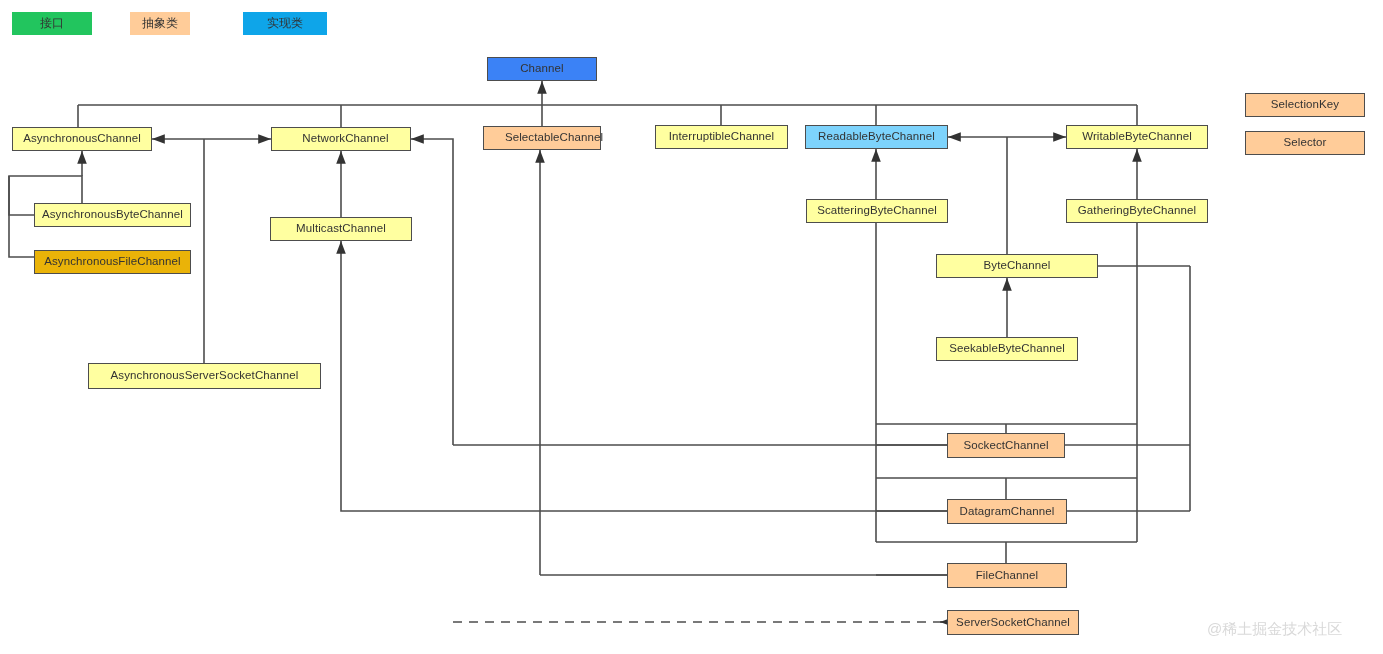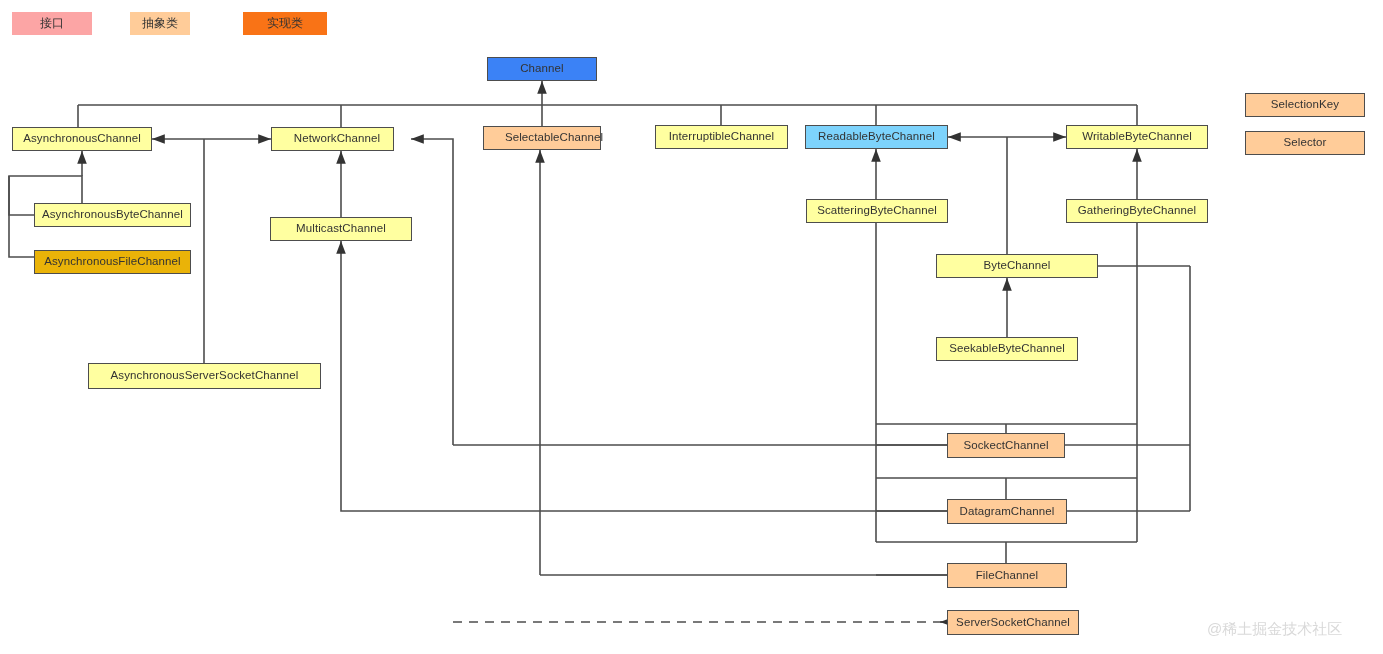--- a/index.html
+++ b/index.html
@@ -120,28 +120,28 @@
         <polyline points="1006,542 1006,563" fill="none" stroke="#4d4d4d" stroke-width="1.6"></polyline>
         <polyline points="876,445 947,445" fill="none" stroke="#4d4d4d" stroke-width="1.6"></polyline>
         <polyline points="876,511 947,511" fill="none" stroke="#4d4d4d" stroke-width="1.6"></polyline>
         <polyline points="876,575 947,575" fill="none" stroke="#4d4d4d" stroke-width="1.6"></polyline>
         <polyline points="1065,445 1190,445" fill="none" stroke="#4d4d4d" stroke-width="1.6"></polyline>
         <polyline points="947,622 940,622" fill="none" stroke="#4d4d4d" stroke-width="1.6" stroke-dasharray="9,7" marker-end="url(#arrow-end)"></polyline>
       </g>
   </svg>
 
   <div id="legend-layer">
-      <div class="legend-box" style="left: 12px; top: 12px; width: 80px; height: 23px; background: #fca5a5;">接口</div>
+      <div class="legend-box" style="left: 12px; top: 12px; width: 80px; height: 23px; background: #22c55e;">接口</div>
       <div class="legend-box" style="left: 130px; top: 12px; width: 60px; height: 23px; background: rgb(255, 204, 153);">抽象类</div>
-      <div class="legend-box" style="left: 243px; top: 12px; width: 84px; height: 23px; background: #f97316;">实现类</div>
+      <div class="legend-box" style="left: 243px; top: 12px; width: 84px; height: 23px; background: #0ea5e9;">实现类</div>
     </div>
   <div id="node-layer">
       <div class="node" style="left: 487px; top: 57px; width: 110px; height: 24px; background: #3b82f6; border-color: rgb(77, 77, 77); color: rgb(51, 51, 51);">Channel</div>
       <div class="node" style="left: 12px; top: 127px; width: 140px; height: 24px; background: rgb(255, 255, 160); border-color: rgb(77, 77, 77); color: rgb(51, 51, 51);">AsynchronousChannel</div>
-      <div class="node" style="left: 271px; top: 127px; width: 123px; height: 24px; background: rgb(255, 255, 160); border-color: rgb(77, 77, 77); color: rgb(51, 51, 51); padding-left: 9px;">NetworkChannel</div>
+      <div class="node" style="left: 271px; top: 127px; width: 140px; height: 24px; background: rgb(255, 255, 160); border-color: rgb(77, 77, 77); color: rgb(51, 51, 51); padding-left: 9px;">NetworkChannel</div>
       <div class="node" style="left: 483px; top: 126px; width: 118px; height: 24px; background: rgb(255, 204, 153); border-color: rgb(77, 77, 77); color: rgb(51, 51, 51); padding-left: 24px;">SelectableChannel</div>
       <div class="node" style="left: 655px; top: 125px; width: 133px; height: 24px; background: rgb(255, 255, 160); border-color: rgb(77, 77, 77); color: rgb(51, 51, 51);">InterruptibleChannel</div>
       <div class="node" style="left: 805px; top: 125px; width: 143px; height: 24px; background: #7dd3fc; border-color: rgb(77, 77, 77); color: rgb(51, 51, 51);">ReadableByteChannel</div>
       <div class="node" style="left: 1066px; top: 125px; width: 142px; height: 24px; background: rgb(255, 255, 160); border-color: rgb(77, 77, 77); color: rgb(51, 51, 51);">WritableByteChannel</div>
       <div class="node" style="left: 34px; top: 203px; width: 157px; height: 24px; background: rgb(255, 255, 160); border-color: rgb(77, 77, 77); color: rgb(51, 51, 51);">AsynchronousByteChannel</div>
       <div class="node" style="left: 270px; top: 217px; width: 142px; height: 24px; background: rgb(255, 255, 160); border-color: rgb(77, 77, 77); color: rgb(51, 51, 51);">MulticastChannel</div>
       <div class="node" style="left: 806px; top: 199px; width: 142px; height: 24px; background: rgb(255, 255, 160); border-color: rgb(77, 77, 77); color: rgb(51, 51, 51);">ScatteringByteChannel</div>
       <div class="node" style="left: 1066px; top: 199px; width: 142px; height: 24px; background: rgb(255, 255, 160); border-color: rgb(77, 77, 77); color: rgb(51, 51, 51);">GatheringByteChannel</div>
       <div class="node" style="left: 34px; top: 250px; width: 157px; height: 24px; background: #eab308; border-color: rgb(77, 77, 77); color: rgb(51, 51, 51);">AsynchronousFileChannel</div>
       <div class="node" style="left: 936px; top: 254px; width: 162px; height: 24px; background: rgb(255, 255, 160); border-color: rgb(77, 77, 77); color: rgb(51, 51, 51);">ByteChannel</div>

